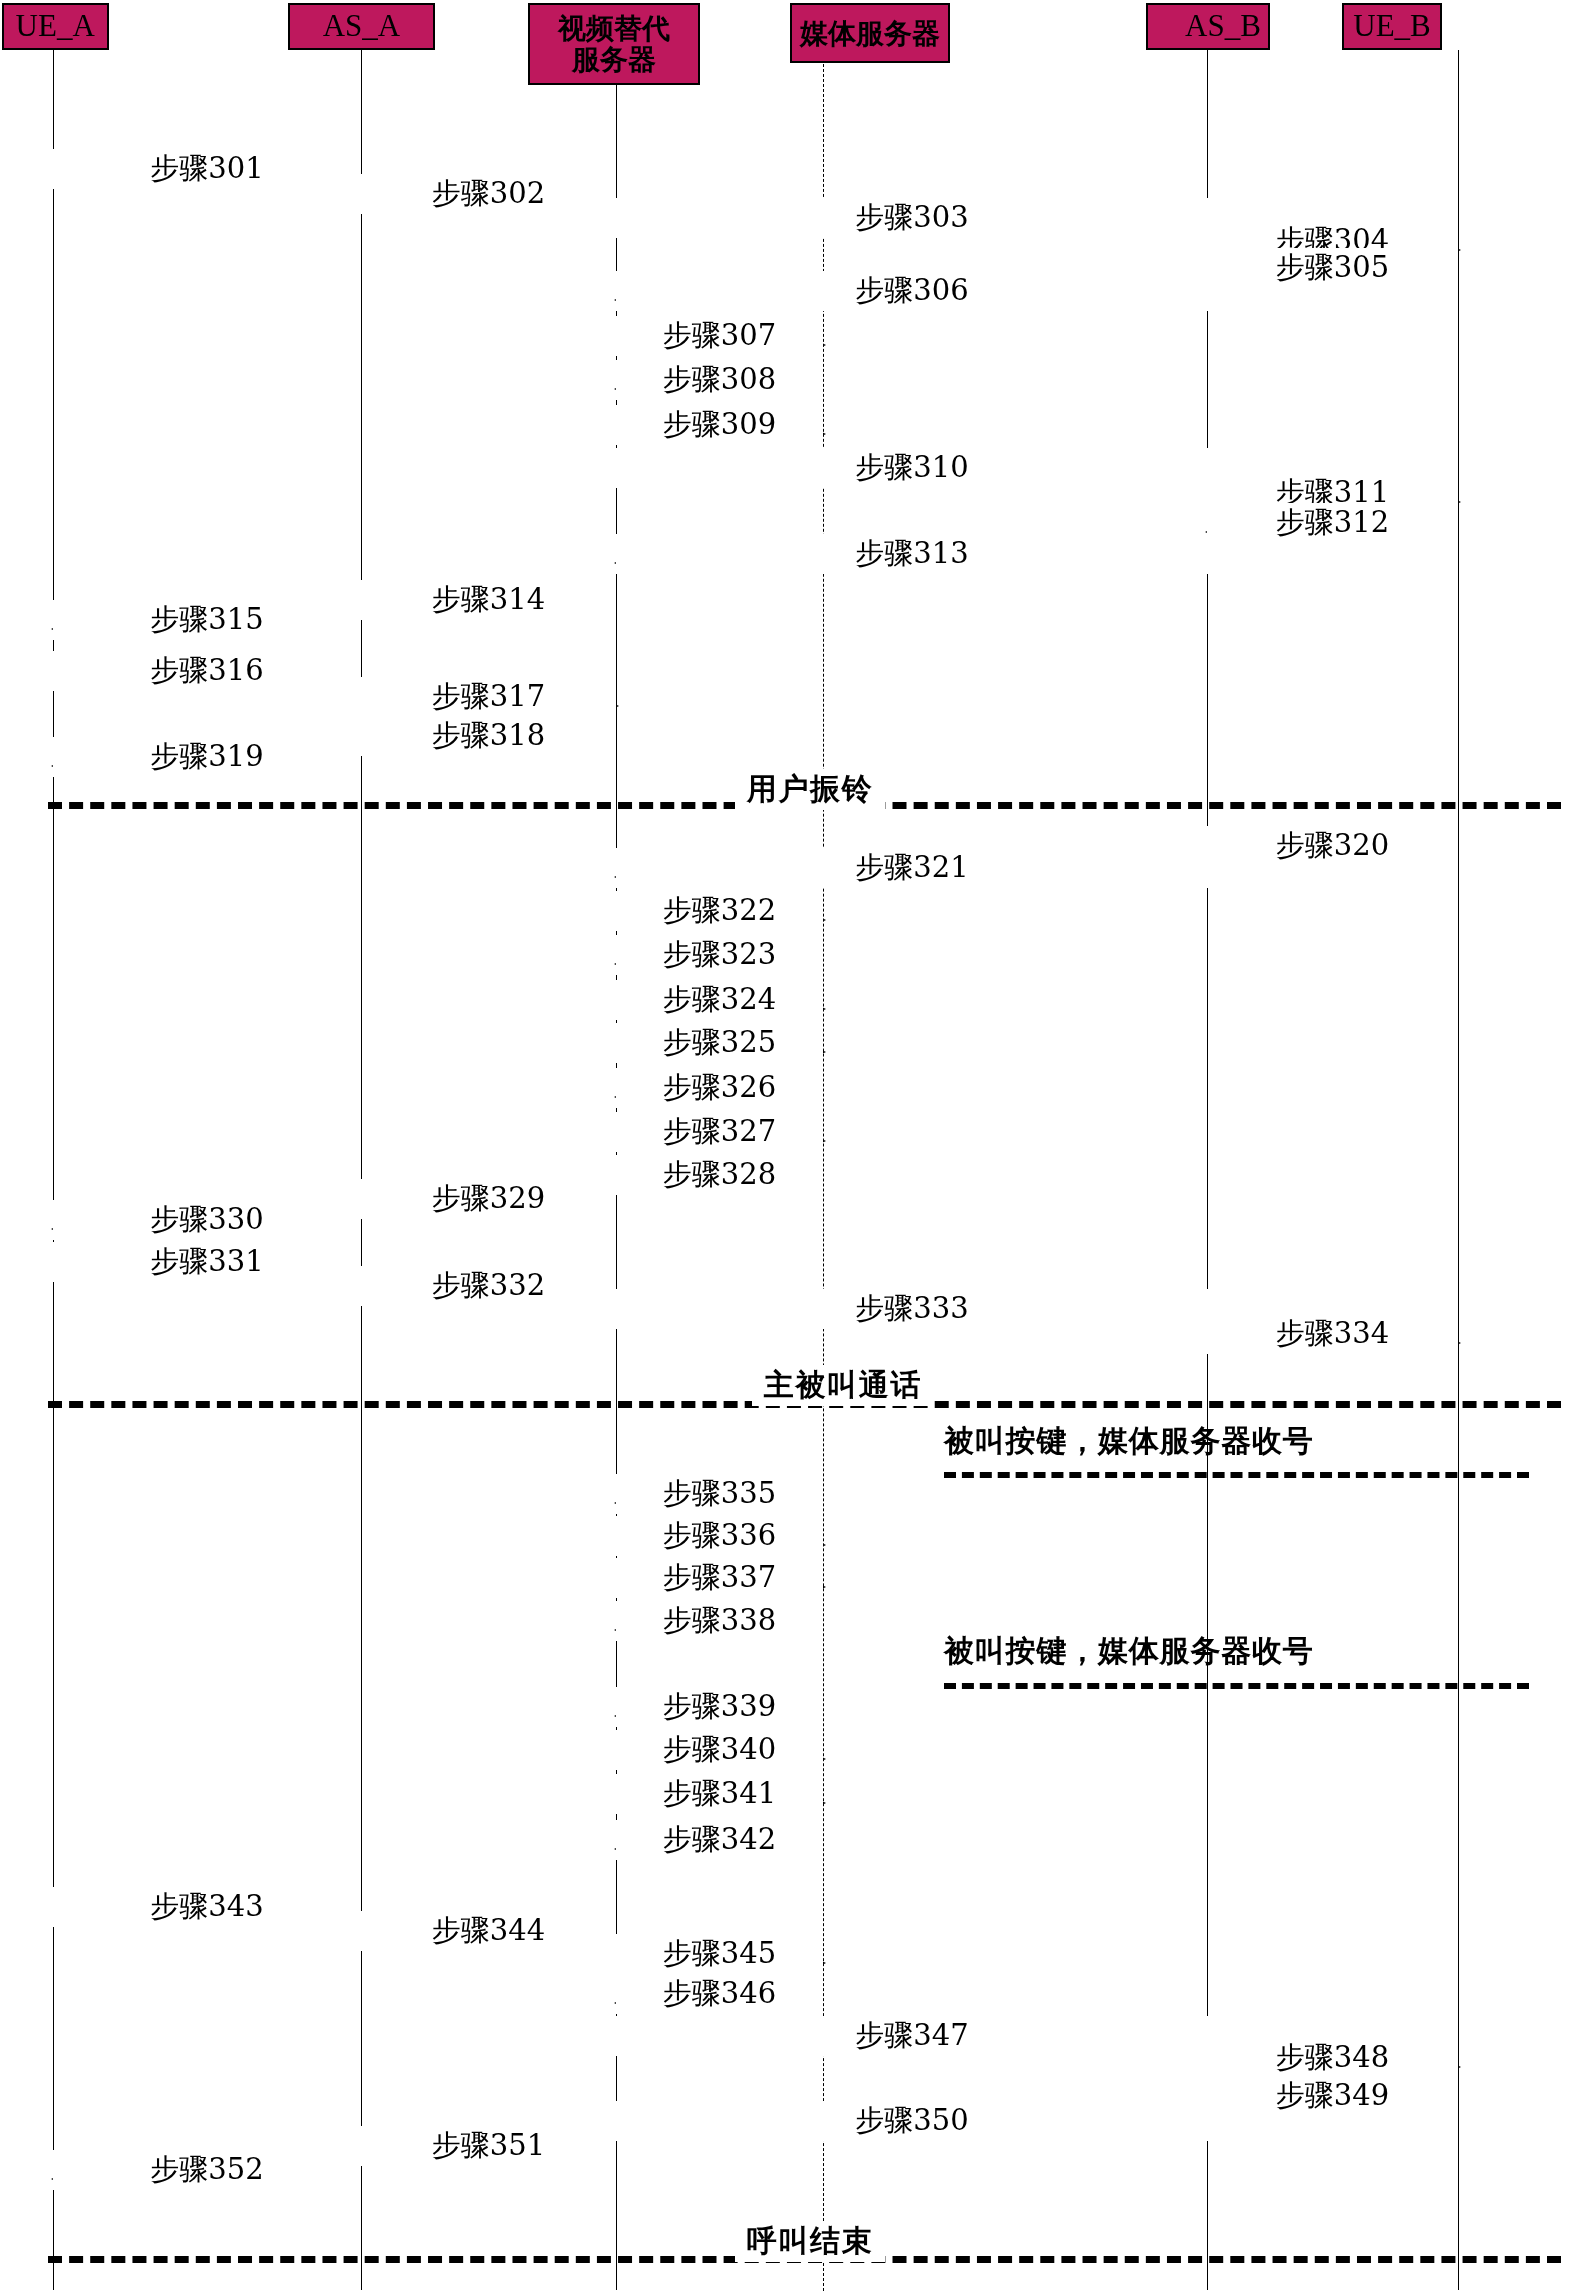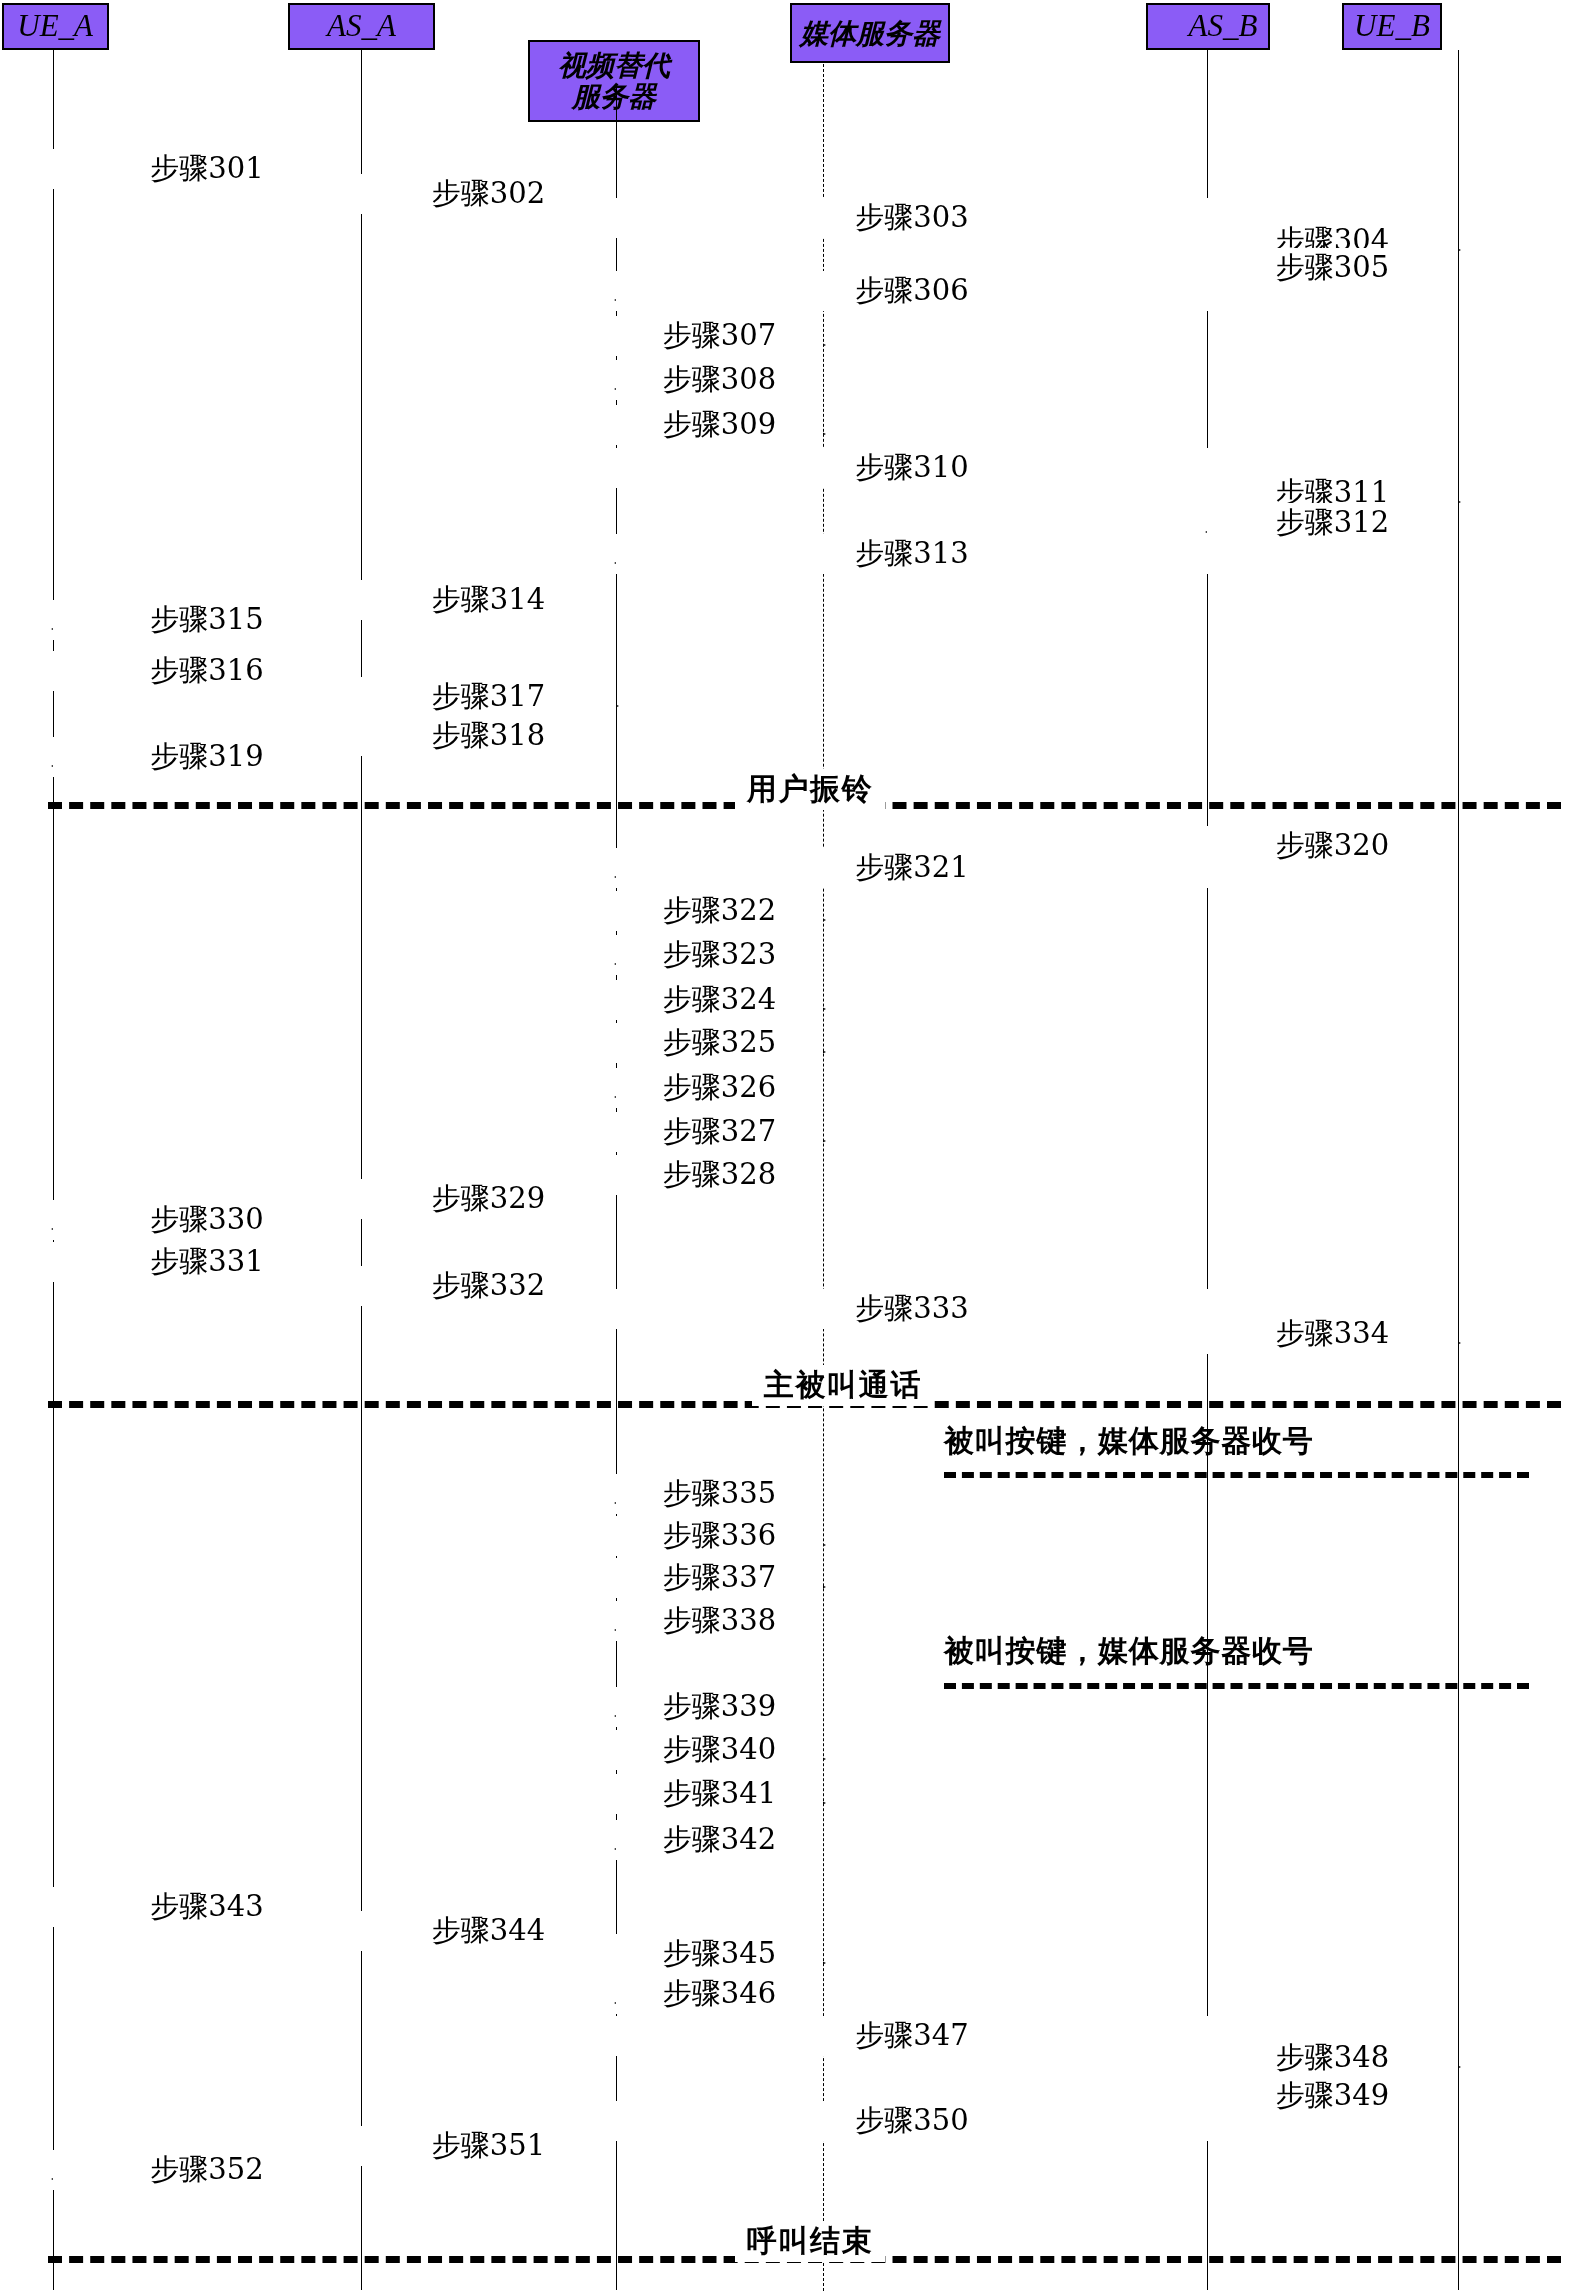--- a/index.html
+++ b/index.html
@@ -1,22 +1,22 @@
 <!DOCTYPE html>
 <html style="font-size:13.4px"><head>
 <meta charset="utf-8">
 <style>
   html,body{margin:0;padding:0;background:#fff;}
   body{font-family:"Liberation Serif", serif;}
   #diagram{position:relative;width:1594px;height:2295px;background:#fff;overflow:hidden;}
 
   
-  .actor-box{position:absolute;border:2.5px solid #000;background:#8b5cf6;
+  .actor-box{position:absolute;border:2.5px solid #000;background:#be185d;
     display:flex;align-items:center;justify-content:center;text-align:center;
-    font-size:31px;line-height:1.12;color:#000;box-sizing:border-box;font-style:italic;}
+    font-size:31px;line-height:1.12;color:#000;box-sizing:border-box;}
   .actor-box.cn{font-family:"DejaVu Serif", serif;font-weight:600;font-size:28px;}
 
   
   .lifeline{position:absolute;width:0;border-left:1.7px solid #000;}
   .lifeline.dashed{border-left:1.7px dashed #000;}
 
   
   .msg{position:absolute;height:0;}
   .msg .line{position:absolute;left:0;right:0;top:0;border-top:2.5px solid #000;}
   .msg .head{position:absolute;top:-8.4px;width:0;height:0;
@@ -45,21 +45,21 @@
 <body>
 
 <div id="diagram">
   <div id="actors-layer">
       <div class="actor-box" style="left: 1.7px; top: 3.3px; width: 107px; height: 47px;">
         <span style="white-space: pre-line;">UE_A</span>
       </div>
       <div class="actor-box" style="left: 288px; top: 3.3px; width: 147px; height: 47px;">
         <span style="white-space: pre-line;">AS_A</span>
       </div>
-      <div class="actor-box cn" style="left: 528px; top: 3.3px; width: 172px; height: 82px; margin-top: 37px;">
+      <div class="actor-box cn" style="left: 528px; top: 3.3px; width: 172px; height: 82px;">
         <span style="white-space: pre-line;">视频替代
 服务器</span>
       </div>
       <div class="actor-box cn" style="left: 742px; top: 3.3px; width: 160px; height: 60px; margin-left: 48px;">
         <span style="white-space: pre-line;">媒体服务器</span>
       </div>
       <div class="actor-box" style="left: 1146px; top: 3.3px; width: 124px; height: 47px;">
         <span style="white-space: pre-line; margin-left: 30px;">AS_B</span>
       </div>
       <div class="actor-box" style="left: 1342px; top: 3.3px; width: 100px; height: 47px;">

